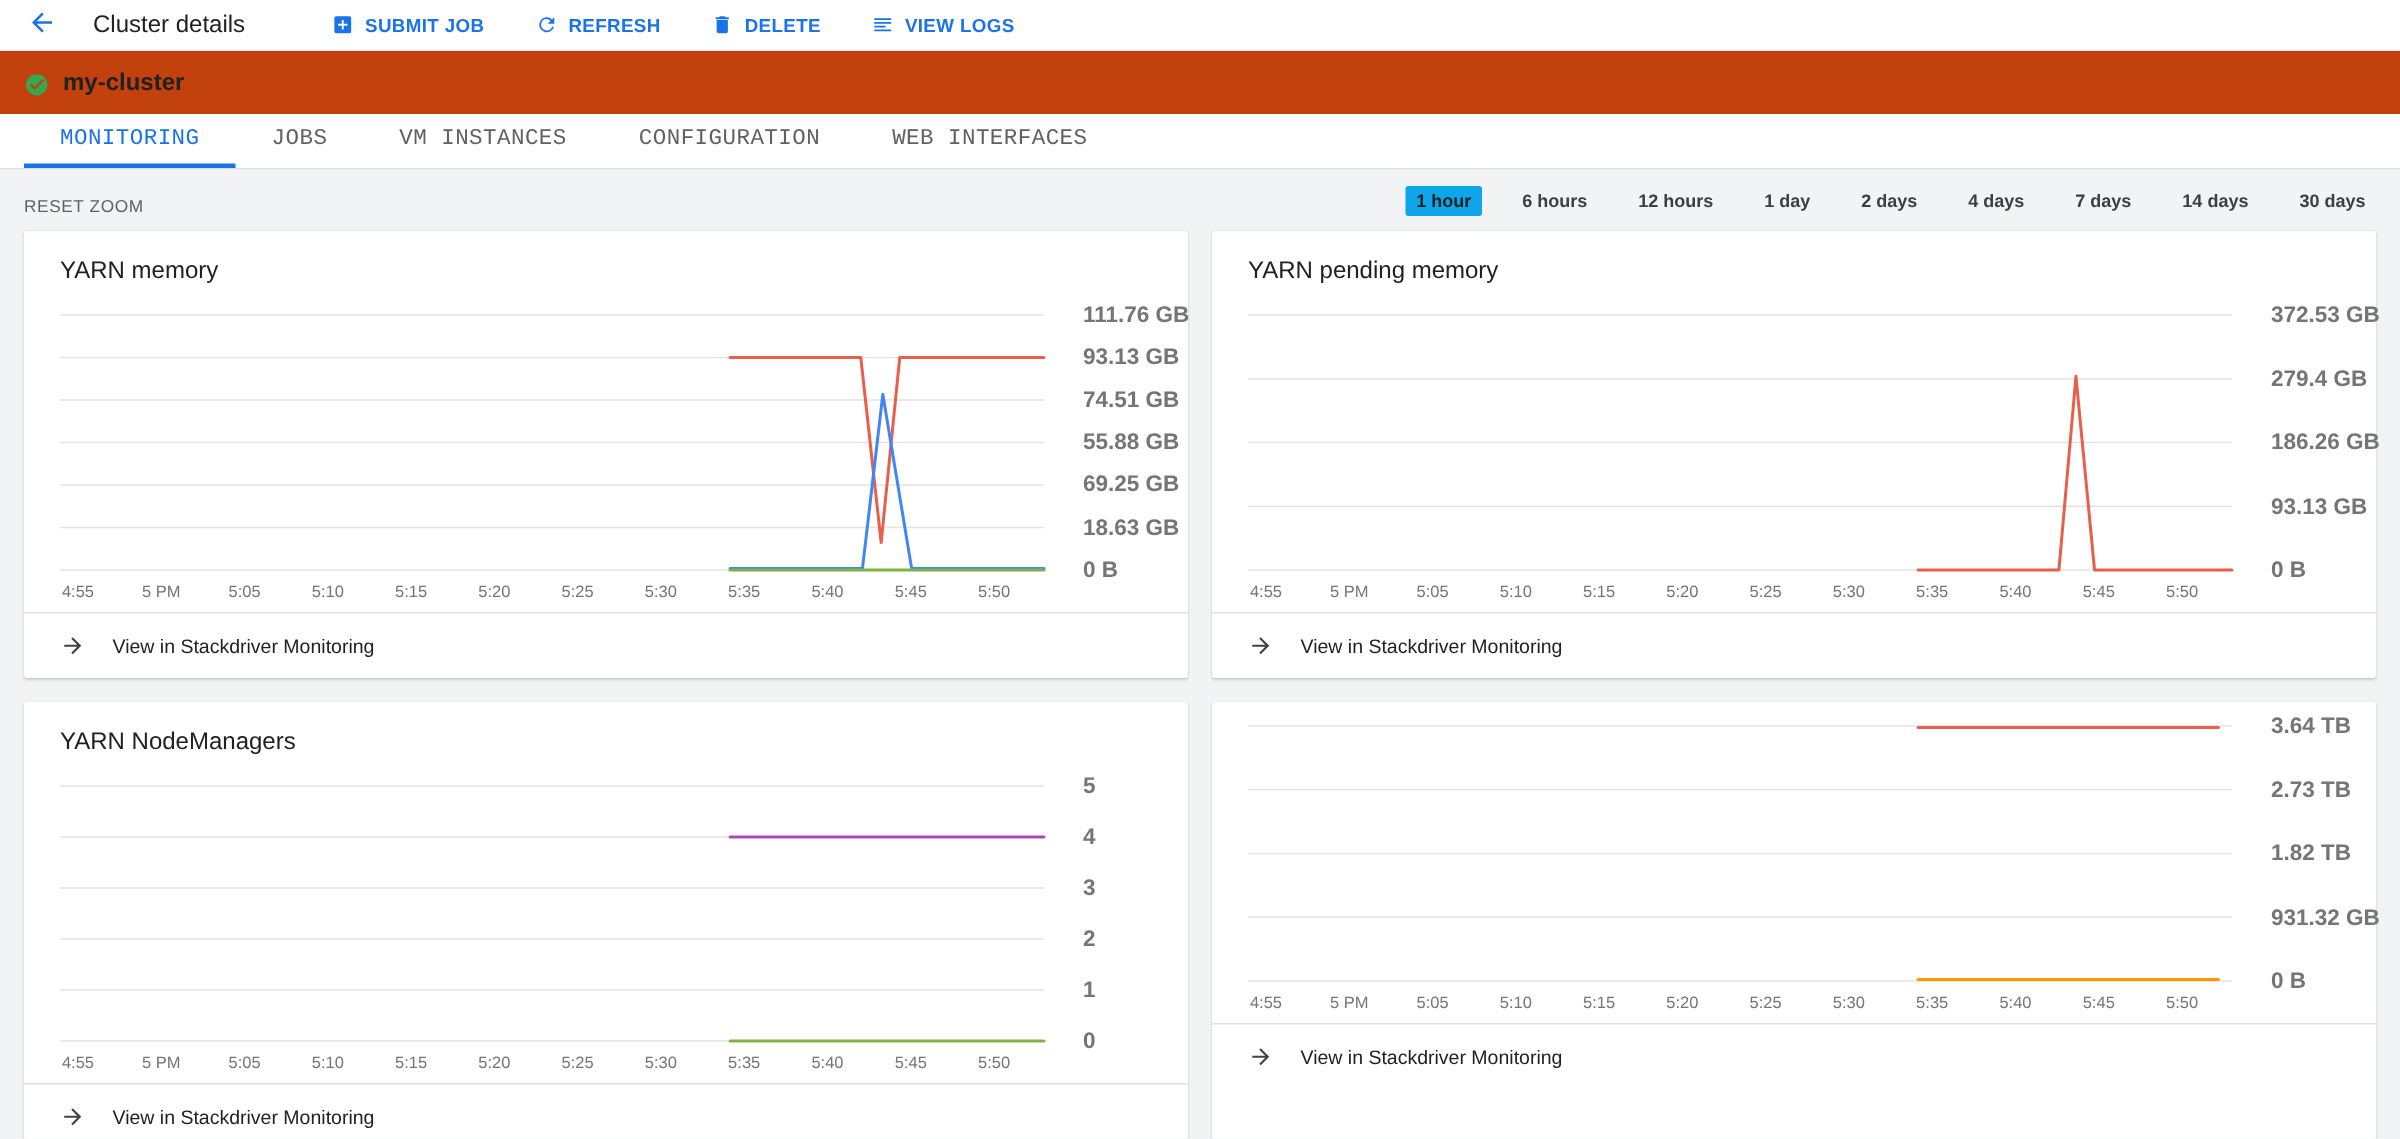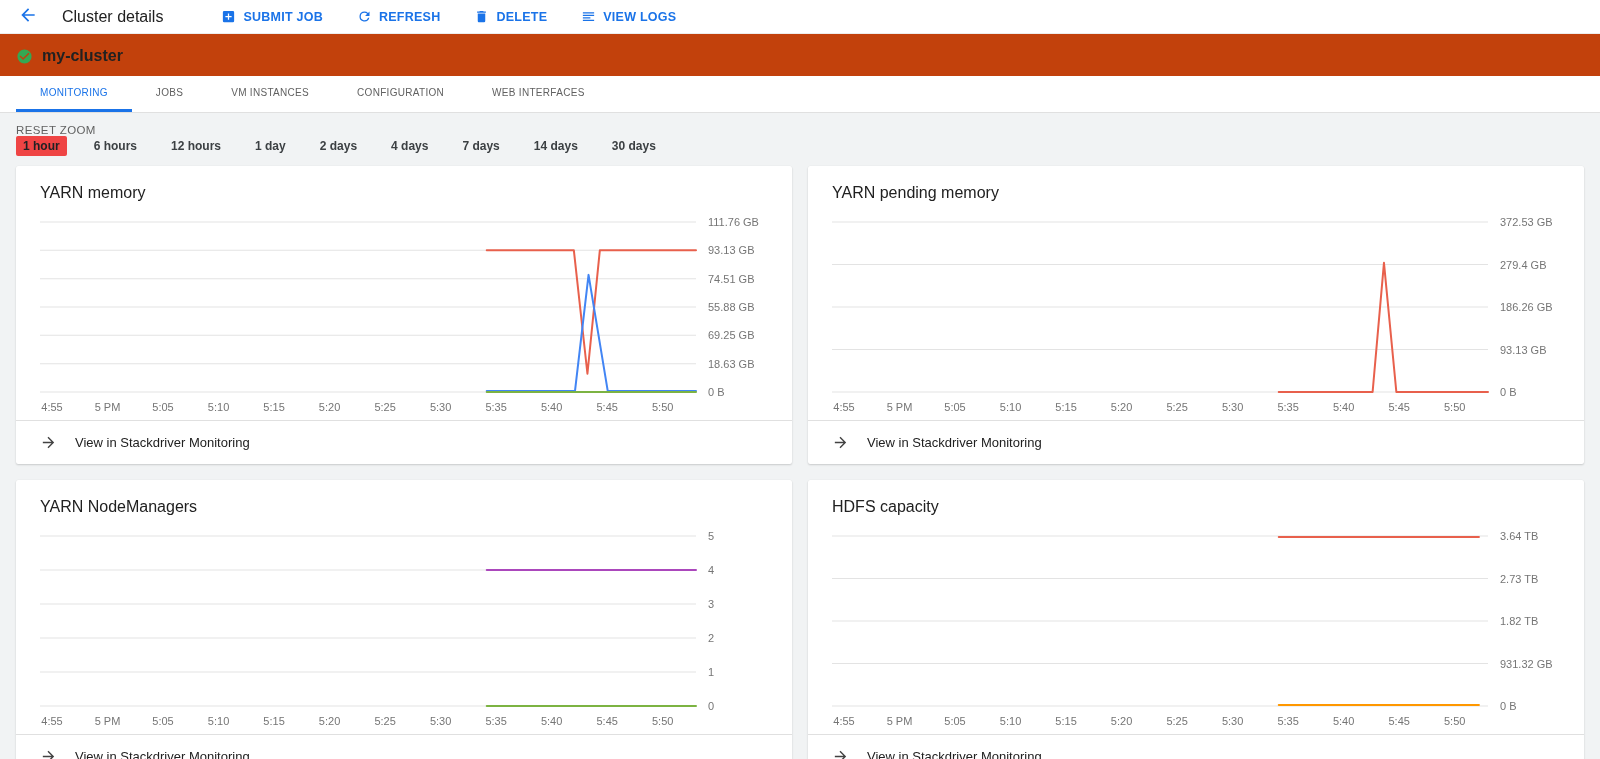--- a/index.html
+++ b/index.html
@@ -31,56 +31,56 @@
   .action-btn svg { display:block; }
   
   .cluster-row { display:flex; align-items:center; padding:13px 16px 11px; background:#c2410c; }
   .status-icon { width:17px; height:17px; margin-right:9px; display:flex; }
   .cluster-name { font-size:16px; font-weight:700; color:#212121; }
   
   .tabs { display:flex; padding:0 16px; background:#fff; border-bottom:1px solid #e0e0e0; }
   .tab {
     padding:0 24px; height:36px; display:flex; align-items:center;
     background:none; border:none; border-bottom:3px solid transparent; cursor:pointer;
-    font-family:Liberation Sans, sans-serif;
-    font-size:10px; font-weight:500; letter-spacing:0.3px; color:#616161;
+    font-family:Liberation Mono, monospace;
+    font-size:15px; font-weight:500; letter-spacing:0.3px; color:#616161;
   }
   .tab.active { color:#1a73e8; border-bottom-color:#1a73e8; }
   
   .content { background:#f1f3f4; min-height:643px; padding-bottom:24px; }
   .zoombar {
-    display:flex; justify-content:space-between; align-items:flex-start;
-    padding:11px 16px 10px; font-size:12px;flex-direction:column;
+    display:flex; justify-content:space-between; align-items:flex-end;
+    padding:11px 16px 10px; font-size:12px;
   }
   .reset-zoom {
     background:none; border:none; padding:0; cursor:pointer;
     font-family:"Liberation Sans", sans-serif;
     font-size:11.5px; letter-spacing:0.4px; color:#616161;
   }
   .time-ranges { display:flex; align-items:center; gap:20px; }
   .time-chip {
     background:none; border:none; padding:3px 7px; border-radius:2px; cursor:pointer;
     font-family:"Liberation Sans", sans-serif;
     font-size:12px; font-weight:700; color:#3c4043; white-space:nowrap;
   }
-  .time-chip.selected { background:#ef4444; color:#202124; }
+  .time-chip.selected { background:#0ea5e9; color:#202124; }
   
   .grid { display:grid; grid-template-columns:1fr 1fr; gap:16px; padding:0 16px; }
   .card {
     background:#fff; border-radius:2px;
     box-shadow:0 1px 2px rgba(0,0,0,0.16), 0 0 1px rgba(0,0,0,0.08);
   }
   .card-title { font-size:16px; color:#212121; padding:18px 24px 4px; }
   .chart-area { position:relative; height:200px; margin-top:12px; }
   .plot { position:absolute; left:24px; right:96px; top:4px; bottom:26px; }
   .plot svg { position:absolute; left:0; top:0; width:100%; height:100%; overflow:visible; }
   .ylabels { position:absolute; right:0; width:92px; top:4px; bottom:26px; }
   .ylabel {
-    position:absolute; left:8px; transform:translateY(-50%);
-    font-size:11px; color:#757575; white-space:nowrap;
+    position:absolute; left:22px; transform:translateY(-50%);
+    font-size:15px; color:#757575; white-space:nowrap;font-weight:bold;
   }
   .xlabels { position:absolute; left:36px; right:96px; bottom:0; height:22px; }
   .xlabel {
     position:absolute; top:5px; transform:translateX(-50%);
     font-size:11px; color:#757575; white-space:nowrap;
   }
   .card-footer {
     border-top:1px solid #e0e0e0; margin-top:2px;
     padding:13px 24px; display:flex; align-items:center; gap:18px;
     font-size:13px; color:#212121; cursor:pointer;
@@ -301,21 +301,20 @@
         <div class="card-footer">
           <span>
             <svg width="17" height="17" viewBox="0 0 24 24" fill="currentColor">
               <path d="M12 4l-1.4 1.4L16.2 11H4v2h12.2l-5.6 5.6L12 20l8-8z"></path>
             </svg>
           </span>
           <span>View in Stackdriver Monitoring</span>
         </div>
       </div>
       <div class="card">
-        <div class="card-title">HDFS capacity</div>
         <div class="chart-area">
           <div class="plot">
             <svg viewBox="0 0 100 100" preserveAspectRatio="none">
               <line x1="0" y1="0.00" x2="100" y2="0.00" stroke="#e3e3e3" stroke-width="1" vector-effect="non-scaling-stroke"></line>
               <line x1="0" y1="25.00" x2="100" y2="25.00" stroke="#e3e3e3" stroke-width="1" vector-effect="non-scaling-stroke"></line>
               <line x1="0" y1="50.00" x2="100" y2="50.00" stroke="#e3e3e3" stroke-width="1" vector-effect="non-scaling-stroke"></line>
               <line x1="0" y1="75.00" x2="100" y2="75.00" stroke="#e3e3e3" stroke-width="1" vector-effect="non-scaling-stroke"></line>
               <line x1="0" y1="100.00" x2="100" y2="100.00" stroke="#e3e3e3" stroke-width="1" vector-effect="non-scaling-stroke"></line>
               <polyline points="68.10,0.55 98.62,0.55" fill="none" stroke="#e8604c" stroke-width="2" stroke-linejoin="round" stroke-linecap="round" vector-effect="non-scaling-stroke"></polyline>
               <polyline points="68.10,99.45 98.62,99.45" fill="none" stroke="#ff9800" stroke-width="2" stroke-linejoin="round" stroke-linecap="round" vector-effect="non-scaling-stroke"></polyline>

